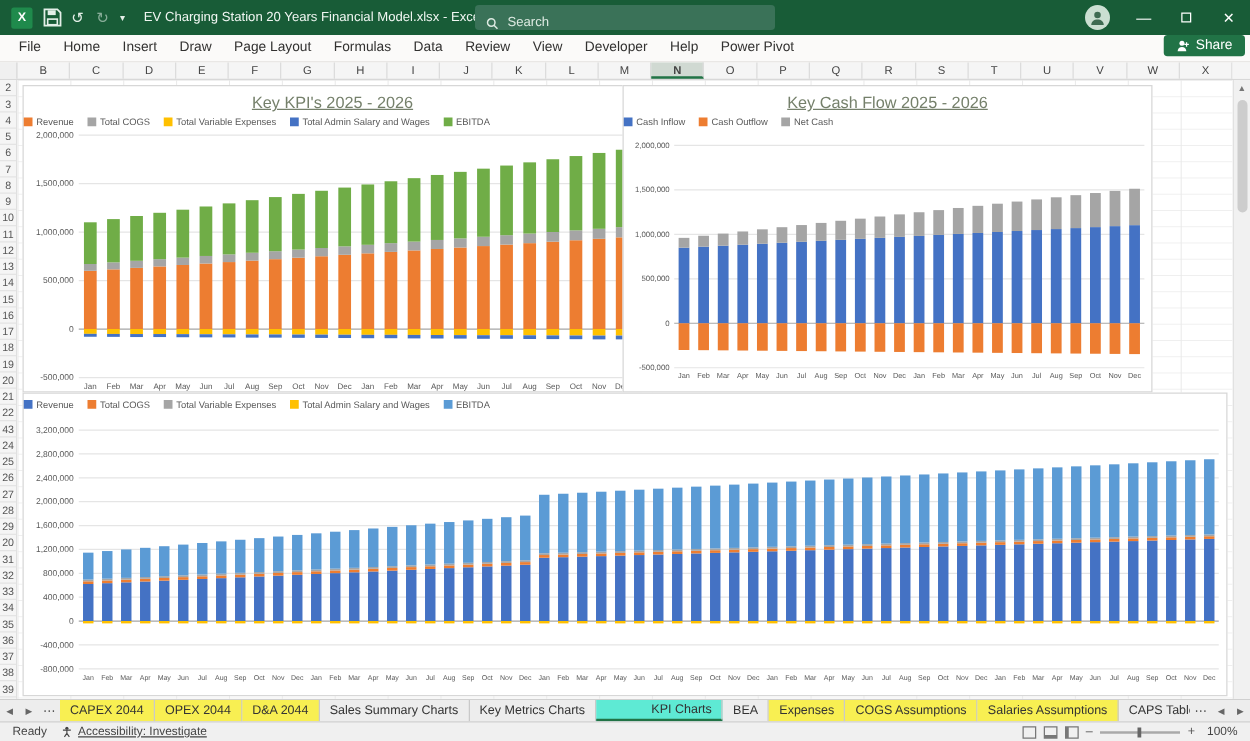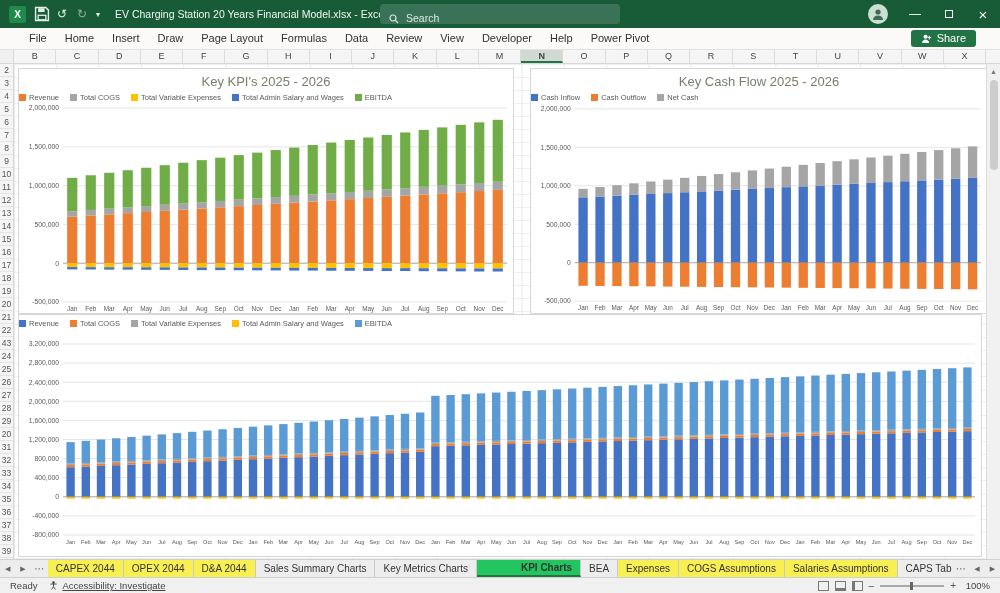--- a/index.html
+++ b/index.html
@@ -19,23 +19,23 @@
   .searchbox { position:absolute; left:50%; top:4px; transform:translateX(-50%); width:240px; height:20px;
                background:var(--search-green); border-radius:3px; display:flex; align-items:flex-end; gap:7px;
                padding:0 9px; color:#DDEAE2; font-size:10.5px; }
   .tb-right { margin-left:auto; display:flex; align-items:center; height:100%; }
   .avatar { width:20px; height:20px; border-radius:50%; background:#CBDFD2; display:flex; align-items:center;
             justify-content:center; margin-right:10px; overflow:hidden; }
   .winbtn { width:34px; height:100%; display:flex; align-items:center; justify-content:center; color:#fff; font-size:12px; }
   .restore-box { width:8px; height:8px; border:1px solid #fff; display:inline-block; }
 
   
-  .ribbon { height:22px; background:#FBFAF9; display:flex; align-items:center; border-bottom:1px solid #E3E1DE; padding-left:20px; }
+  .ribbon { height:22px; background:#FBFAF9; display:flex; align-items:flex-start; border-bottom:1px solid #E3E1DE; padding-left:6px; }
   .rtab { padding:0 9px; font-size:11px; color:#323130; line-height:21px; cursor:default; white-space:nowrap; }
-  .share-btn { margin-left:auto; margin-right:24px; background:var(--accent-green); color:#fff; border-radius:3px;
+  .share-btn { margin-left:auto; margin-right:4px; background:var(--accent-green); color:#fff; border-radius:3px;
                padding:2px 10px 3px; font-size:11px; display:flex; align-items:center; gap:5px; }
 
   
   .colhead-row { height:14px; display:flex; background:#F5F5F5; border-bottom:1px solid #D8D8D8; }
   .corner { width:14px; border-right:1px solid #D8D8D8; background:#F0F0F0; }
   .colheads { flex:1; display:flex; }
   .col-h { flex:1; text-align:center; font-size:9px; color:#444; border-right:1px solid #DCDCDC; line-height:13px; }
   .col-h.sel { background:#D0D9D2; border-bottom:2px solid var(--accent-green); font-weight:bold; }
   .vhead-spacer { width:14px; background:#F5F5F5; }
 
@@ -45,36 +45,36 @@
   .grid-area { position:relative; width:972px; height:495px; background:#fff;
      background-image:linear-gradient(to right,#E9E9E9 1px,transparent 1px),linear-gradient(to bottom,#EFEFEF 1px,transparent 1px);
      background-size:42.3px 13px; overflow:hidden; }
   .vscroll { width:14px; background:#F1F1F1; border-left:1px solid #DCDCDC; display:flex; flex-direction:column; align-items:center; }
   .vscroll .arr { font-size:7px; color:#777; height:14px; display:flex; align-items:center; }
   .vthumb { width:8px; height:90px; background:#CDCDCD; border-radius:4px; margin-top:2px; }
 
   
   .chart { position:absolute; background:#fff; border:1px solid #D7D7D7; display:flex; flex-direction:column; }
   .chart1 { left:4px; top:4px; width:496px; height:246px; }
-  .chart2 { left:516px; top:4px; width:458px; height:246px; }
+  .chart2 { left:484px; top:4px; width:424px; height:246px; }
   .chart3 { left:4px; top:250px; width:964px; height:243px; }
-  .chart-title { text-align:center; font-size:13px; color:var(--chart-title); margin-top:5px; white-space:nowrap; }
+  .chart-title { text-align:center; font-size:13px; color:var(--chart-title); margin-top:5px; white-space:nowrap;text-decoration:underline; }
   .chart-legend { display:flex; align-items:center; gap:11px; font-size:7.5px; color:#595959; margin:4px 0 1px; flex-wrap:nowrap; }
   .legend-item { display:flex; align-items:center; white-space:nowrap; }
   .legend-swatch { width:7px; height:7px; display:inline-block; margin-right:3px; }
   svg.plot { flex:1; width:100%; display:block; }
 
   
   .sheetbar { height:18px; background:#EDEDED; border-top:1px solid #D0D0D0; display:flex; align-items:stretch; font-size:10px; color:#333; }
   .tab-nav { width:16px; display:flex; align-items:center; justify-content:center; font-size:7px; color:#666; }
   .tab-overflow { width:18px; display:flex; align-items:center; justify-content:center; color:#555; font-size:10px; }
   .stabs { display:flex; align-items:stretch; overflow:hidden; }
   .stab { padding:0 8px; display:flex; align-items:center; border-right:1px solid #C9C9C9; white-space:nowrap; cursor:default; }
   .stab.yellow { background:var(--tab-yellow); }
-  .stab.active { background:#22c55e; font-weight:bold; border-bottom:2px solid var(--accent-green);padding-left:44px; }
+  .stab.active { background:#5eead4; font-weight:normal; border-bottom:2px solid var(--accent-green);padding-left:44px; }
   .sheetbar .spacer { flex:1; }
 
   
   .statusbar { height:16px; background:#F0F0F0; border-top:1px solid #D0D0D0; display:flex; align-items:center; font-size:9.5px; color:#444; }
   .statusbar .ready { margin:0 12px 0 10px; }
   .acc { display:flex; align-items:center; gap:4px;text-decoration:underline; }
   .sb-right { margin-left:auto; display:flex; align-items:center; gap:6px; padding-right:10px; }
   .view-ic { width:11px; height:10px; border:1px solid #777; display:inline-block; }
   .view-ic.b { border-bottom-width:3px; }
   .view-ic.c { border-left-width:3px; }

